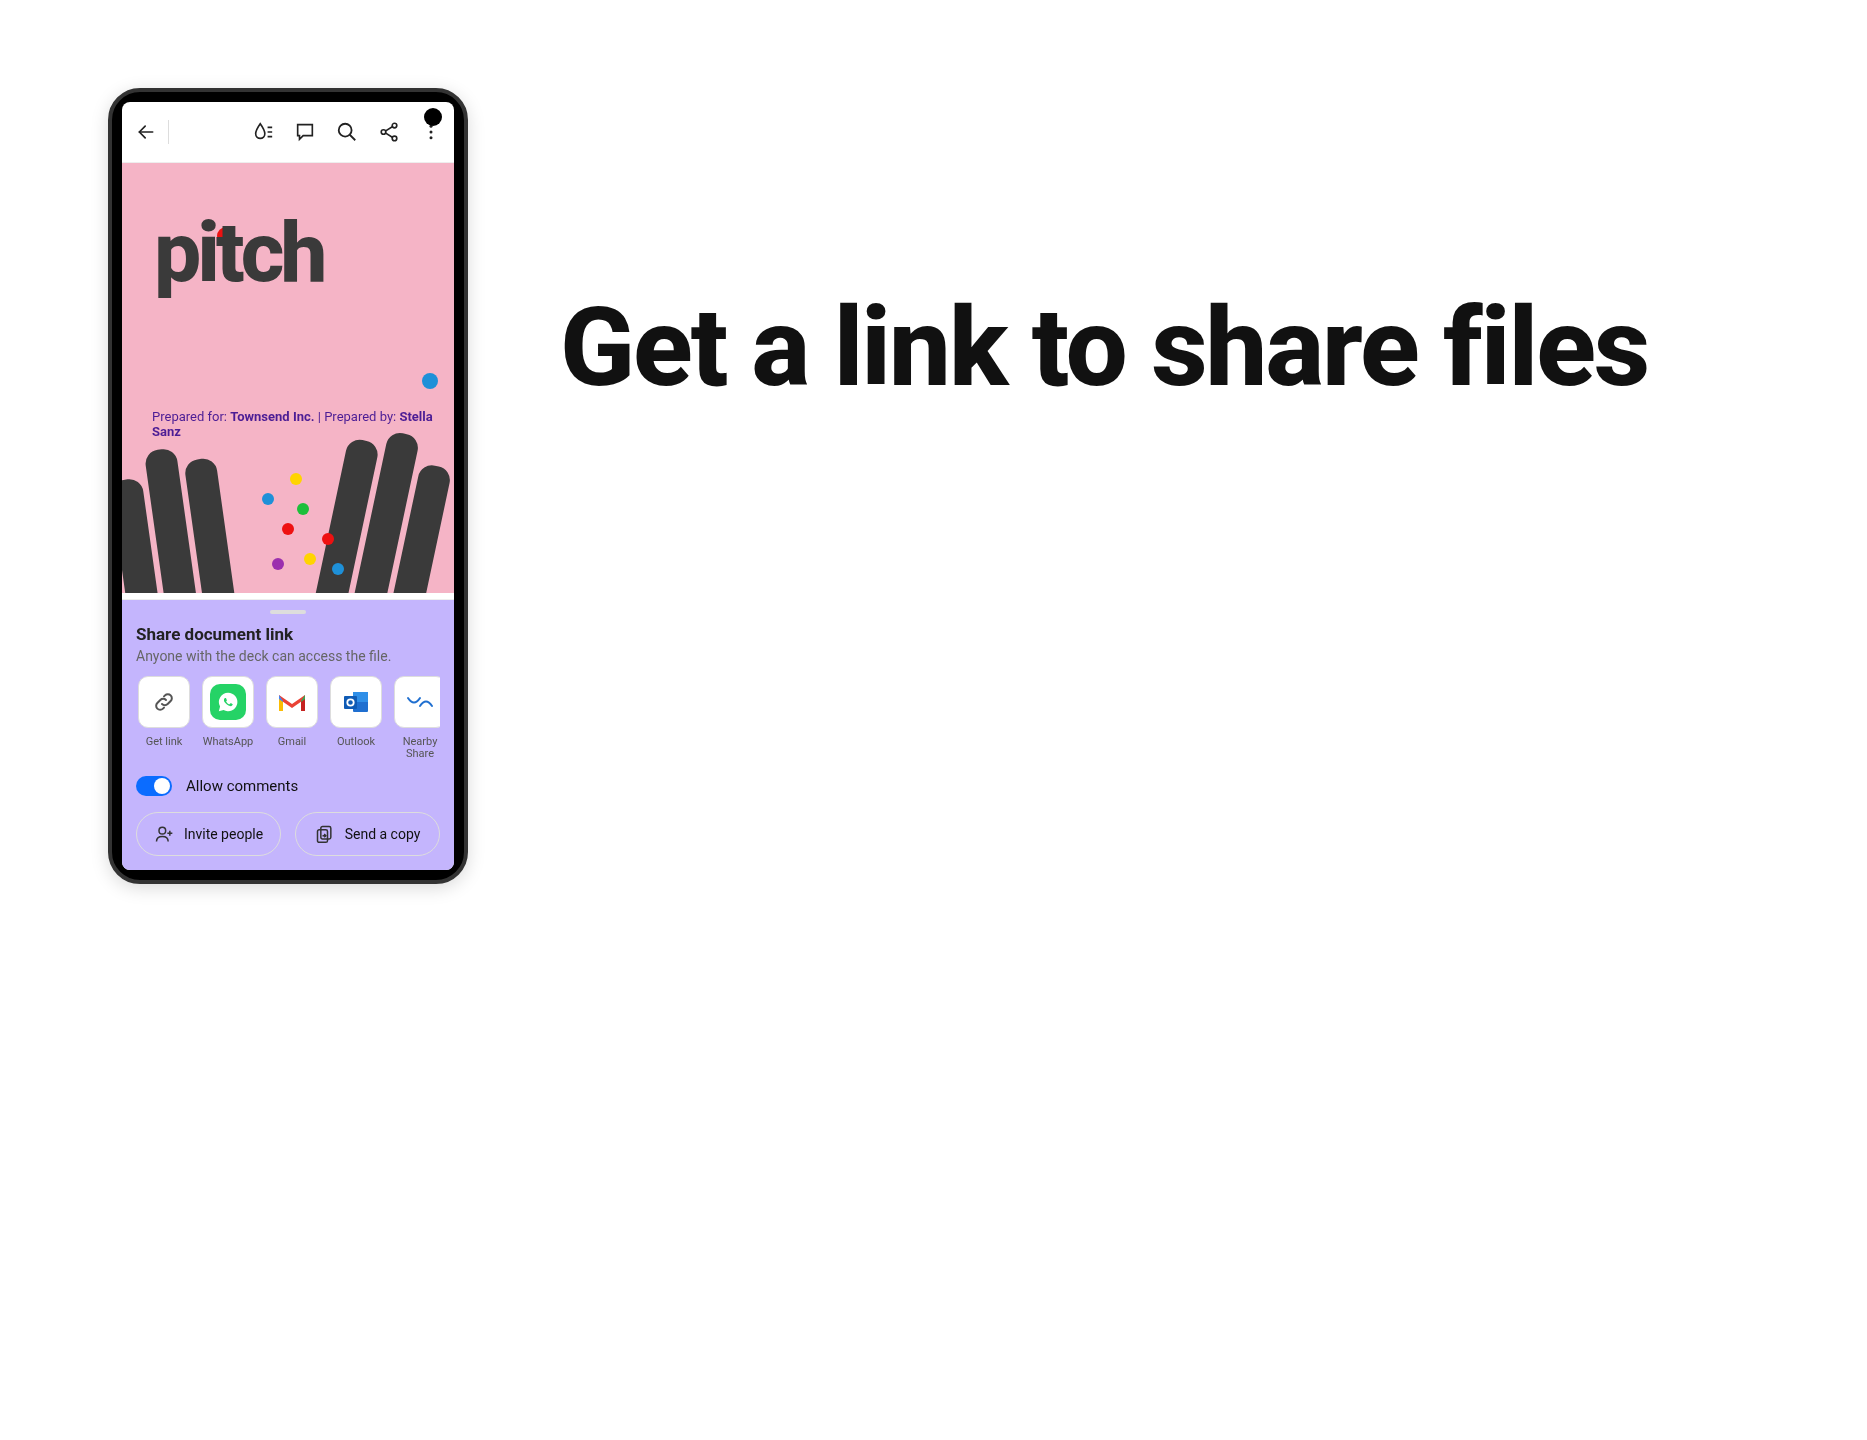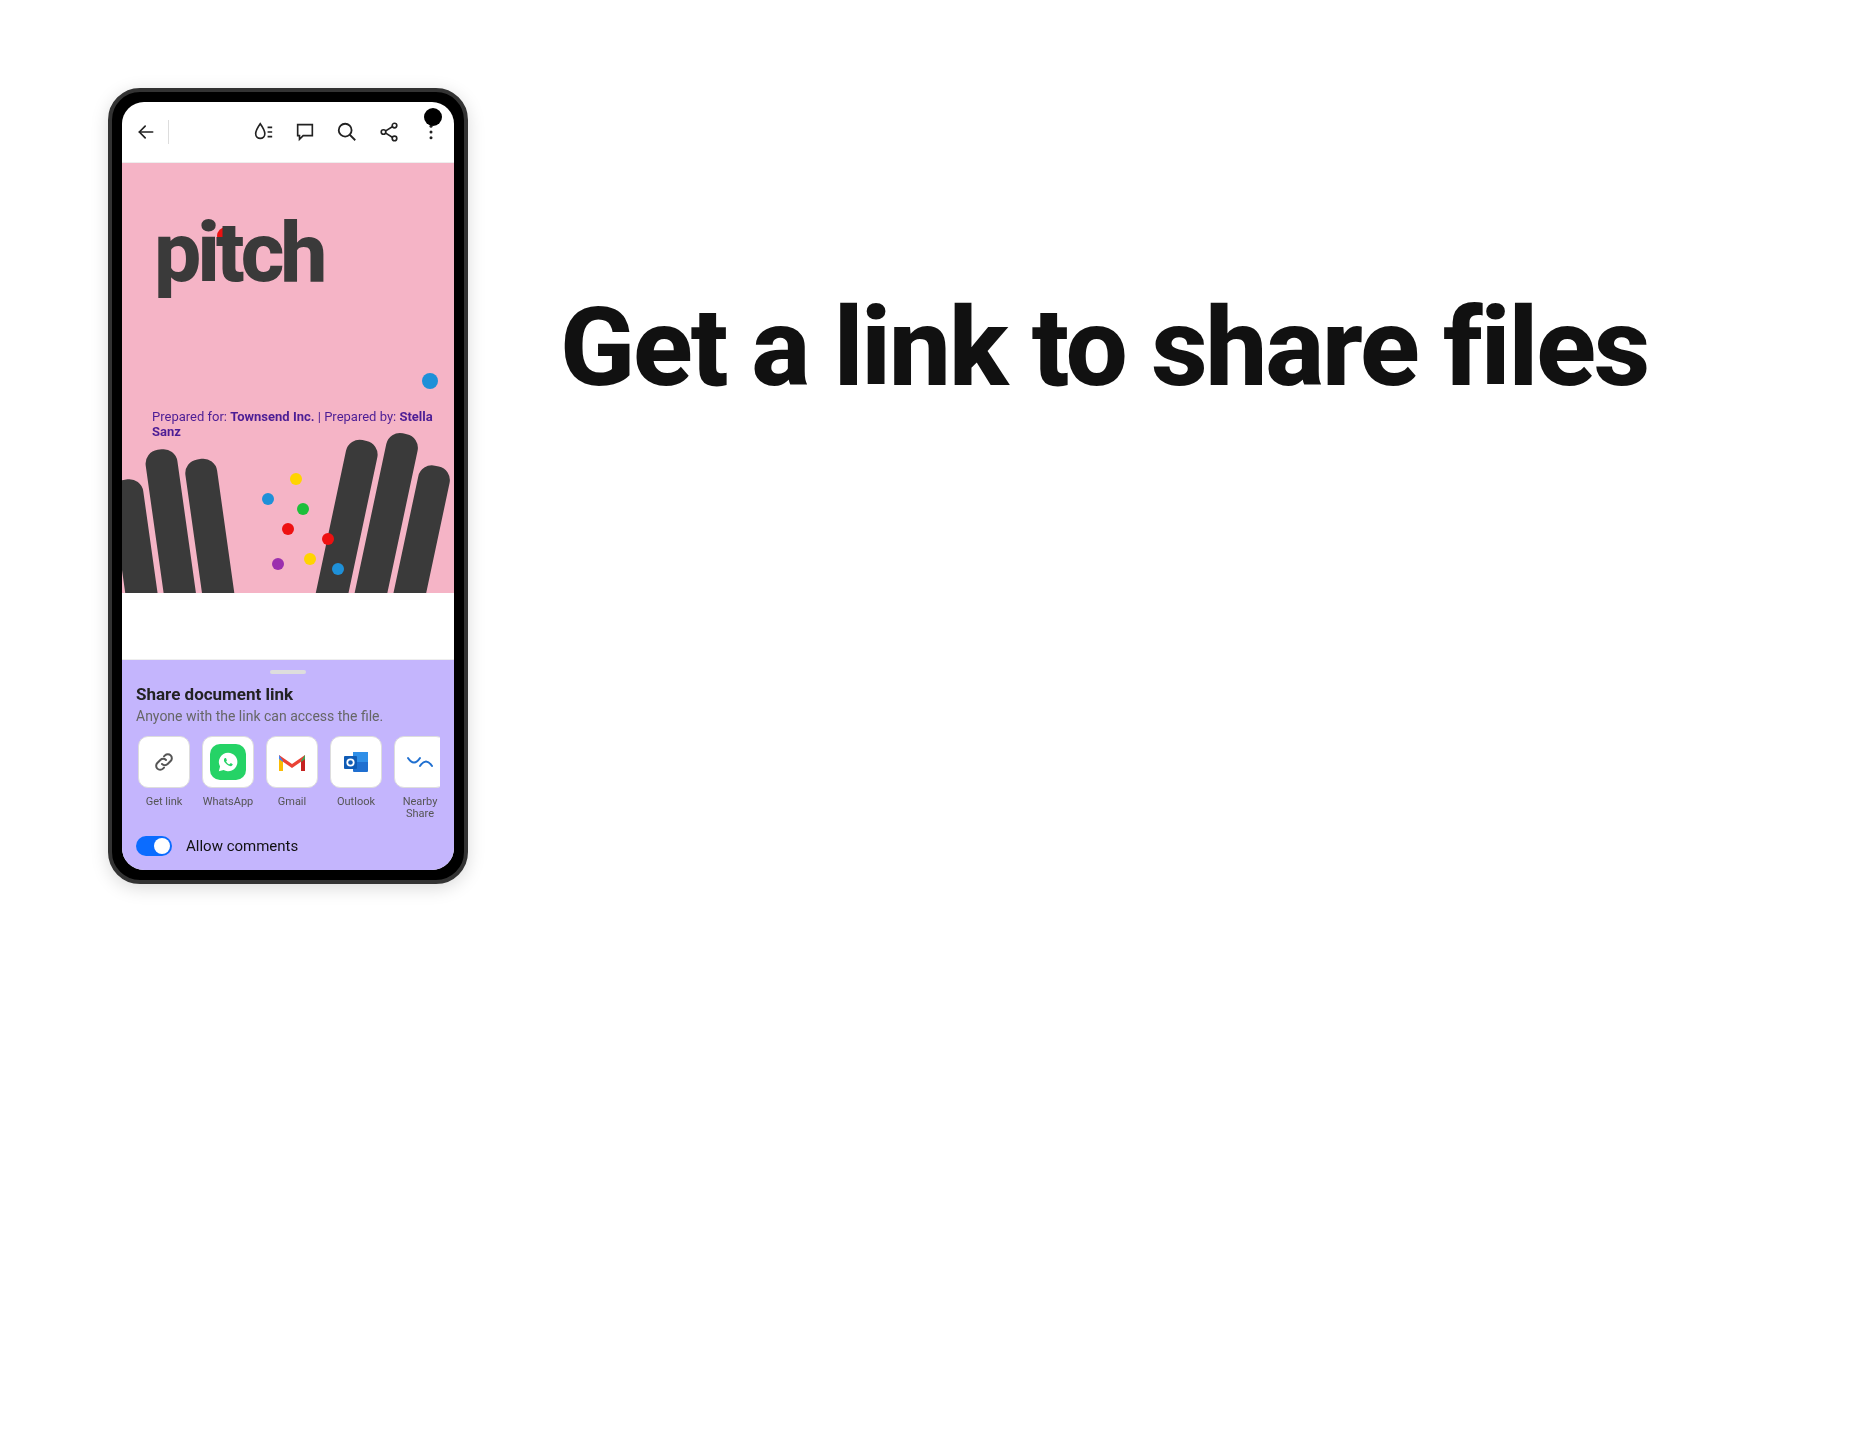--- a/index.html
+++ b/index.html
@@ -1,19 +1,19 @@
 <!DOCTYPE html>
 <html><head>
 <meta charset="utf-8">
 <style>
   html,body{margin:0;padding:0;font-family:-apple-system,BlinkMacSystemFont,"Segoe UI",Roboto,Helvetica,Arial,sans-serif;background:#fff;color:#111;}
   .stage{width:1867px;height:1440px;position:relative;overflow:hidden;}
   .headline{position:absolute;left:560px;top:290px;font-size:110px;font-weight:800;line-height:1.05;letter-spacing:-2px;}
   .phone{position:absolute;left:108px;top:88px;width:352px;height:788px;border:4px solid #333;border-radius:32px;background:#000;box-shadow:0 4px 18px rgba(0,0,0,.15);}
-  .screen{position:absolute;inset:10px;border-radius:22px;background:#fff;overflow:hidden;}
+  .screen{position:absolute;inset:10px;border-radius:8px;background:#fff;overflow:hidden;}
   .camera{position:absolute;right:22px;top:16px;width:18px;height:18px;border-radius:50%;background:#000;z-index:50;}
   .topbar{height:60px;display:flex;align-items:center;padding:0 12px;border-bottom:1px solid #eee;}
   .topbar .back{width:24px;height:24px;display:flex;align-items:center;justify-content:center;}
   .topbar .sep{width:1px;height:24px;background:#ddd;margin:0 10px;}
   .topbar .spacer{flex:1;}
   .topbar .ticon{width:22px;height:22px;margin-left:20px;display:flex;align-items:center;justify-content:center;}
   .doc{position:relative;background:#F5B4C6;height:430px;overflow:hidden;}
   .title1{position:absolute;left:32px;top:56px;font-size:84px;font-weight:800;letter-spacing:-4px;color:#3A3A3A;line-height:.8;}
   .title2{position:absolute;left:72px;top:136px;font-size:84px;font-weight:800;letter-spacing:-4px;color:#3A3A3A;line-height:.8;}
   .bluedot{position:absolute;left:300px;top:210px;width:16px;height:16px;border-radius:50%;background:#1E90D8;}
@@ -126,21 +126,21 @@
         <div class="confetti" style="left:182px;top:390px;background:#FFD400;"></div>
         <div class="confetti" style="left:150px;top:395px;background:#9B2FAE;"></div>
         <div class="confetti" style="left:200px;top:370px;background:#E11;"></div>
         <div class="confetti" style="left:210px;top:400px;background:#1E90D8;"></div>
         <div class="confetti" style="left:168px;top:310px;background:#FFD400;"></div>
       </div>
 
       <div class="sheet">
         <div class="handle"></div>
         <h3>Share document link</h3>
-        <p>Anyone with the link can access the file.</p>
+        <p>Anyone with the deck can access the file.</p>
 
         <div class="apps">
           <div class="app">
             <div class="tile">
               <svg width="24" height="24" viewBox="0 0 24 24" fill="none" stroke="#555" stroke-width="2" stroke-linecap="round">
                   <path d="M10 14a4 4 0 0 0 5.66 0l3-3a4 4 0 1 0-5.66-5.66l-1 1"></path>
                   <path d="M14 10a4 4 0 0 0-5.66 0l-3 3a4 4 0 1 0 5.66 5.66l1-1"></path>
                 </svg>
             </div>
             <div class="lbl">Get link</div>
@@ -187,17 +187,37 @@
             </div>
             <div class="lbl">Nearby Share</div>
           </div>
         </div>
 
         <div class="toggle-row">
           <div class="switch"></div>
           <span>Allow comments</span>
         </div>
 
+        <div class="actions">
+          <div class="abtn">
+            <svg width="20" height="20" viewBox="0 0 24 24" fill="none" stroke="#333" stroke-width="1.8">
+                <circle cx="10" cy="8" r="4"></circle>
+                <path d="M3 21c0-4 3-6 7-6s7 2 7 6"></path>
+                <line x1="19" y1="8" x2="19" y2="14"></line>
+                <line x1="16" y1="11" x2="22" y2="11"></line>
+              </svg>
+            <span>Invite people</span>
+          </div>
+          <div class="abtn">
+            <svg width="20" height="20" viewBox="0 0 24 24" fill="none" stroke="#333" stroke-width="1.8">
+                <rect x="7" y="3" width="12" height="15" rx="2"></rect>
+                <rect x="3" y="7" width="12" height="15" rx="2"></rect>
+                <line x1="9" y1="14" x2="13" y2="14"></line>
+                <polyline points="11 12 13 14 11 16"></polyline>
+              </svg>
+            <span>Send a copy</span>
+          </div>
+        </div>
       </div>
 
     </div>
   </div>
 </div>
 
 </body></html>

